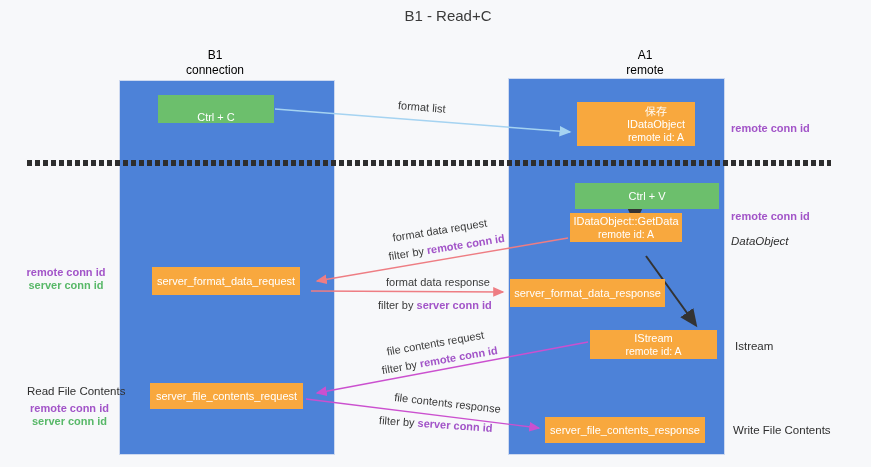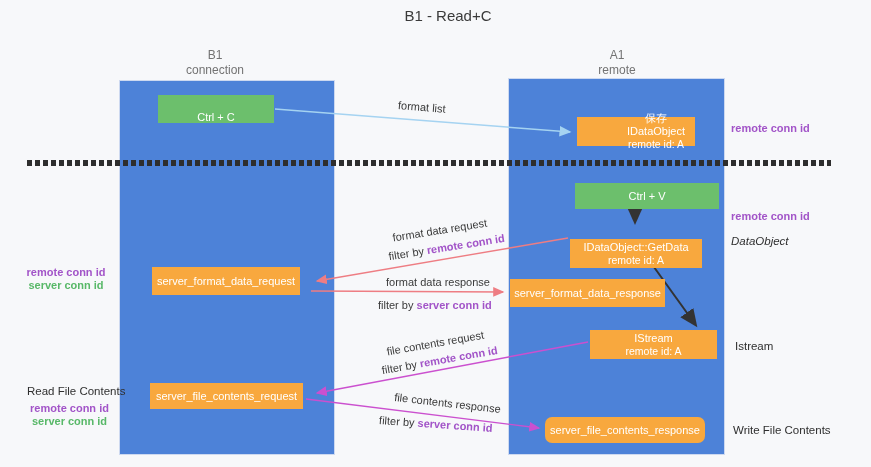--- a/index.html
+++ b/index.html
@@ -10,21 +10,21 @@
   .canvas{
     position:relative;width:871px;height:467px;overflow:hidden;
     background:var(--bg,#f7f8fa);
   }
   .title{
     position:absolute;left:358px;top:6px;width:180px;text-align:center;
     font-size:15px;line-height:20px;color:#3a3a3a;
   }
   .col-header{
     position:absolute;width:120px;text-align:center;
-    font-size:12px;line-height:15px;color:#737373;
+    font-size:12px;line-height:15px;color:#000000;
   }
   .column{
     position:absolute;background:var(--column_blue,#4d82d8);
     border:1px solid #cdd9f0;box-sizing:border-box;
   }
   .dashed{
     position:absolute;left:27px;top:160px;width:804px;height:6px;
     background:repeating-linear-gradient(90deg,var(--dash_dark,#2e2e2e) 0 5px,transparent 5px 8px);
     z-index:4;
   }
@@ -52,21 +52,21 @@
 <div class="canvas">
 
   <div class="title">
     <div>B1 - Read+C</div>
   </div>
 
   <div class="col-header" style="left:155px;top:48px;">
     <div>B1</div>
     <div>connection</div>
   </div>
-  <div class="col-header" style="left:557px;top:48px;">
+  <div class="col-header" style="left:585px;top:48px;">
     <div>A1</div>
     <div>remote</div>
   </div>
 
   <div class="column" style="left:119px;top:80px;width:216px;height:375px;"></div>
   <div class="column" style="left:508px;top:78px;width:217px;height:377px;"></div>
 
   <div class="dashed"></div>
 
   <svg class="arrows" width="871" height="467" viewBox="0 0 871 467">
@@ -90,30 +90,30 @@
     <line x1="568" y1="238" x2="317" y2="281" stroke="#ee7d83" stroke-width="1.4" marker-end="url(#mk-salmon)"></line>
     <line x1="311" y1="291" x2="503" y2="292" stroke="#ee7d83" stroke-width="1.4" marker-end="url(#mk-salmon)"></line>
     <line x1="588" y1="342" x2="317" y2="393" stroke="#cb50cf" stroke-width="1.4" marker-end="url(#mk-magenta)"></line>
     <line x1="306" y1="399" x2="539" y2="428" stroke="#cb50cf" stroke-width="1.4" marker-end="url(#mk-magenta)"></line>
   </svg>
 
   <div class="box green" style="left:158px;top:95px;width:116px;height:28px;justify-content:flex-end;">
     <div class="single">Ctrl + C</div>
   </div>
 
-  <div class="box orange" style="left:577px;top:117px;width:118px;height:29px;padding-left:40px;">
+  <div class="box orange" style="left:577px;top:102px;width:118px;height:44px;padding-left:40px;">
     <div class="l1">保存IDataObject</div>
     <div class="l2">remote id: A</div>
   </div>
 
   <div class="box green" style="left:575px;top:183px;width:144px;height:26px;">
     <div class="single">Ctrl + V</div>
   </div>
 
-  <div class="box orange" style="left:570px;top:239px;width:132px;height:29px;">
+  <div class="box orange" style="left:570px;top:213px;width:112px;height:29px;">
     <div class="l1">IDataObject::GetData</div>
     <div class="l2">remote id: A</div>
   </div>
 
   <div class="box orange" style="left:152px;top:267px;width:148px;height:28px;">
     <div class="single">server_format_data_request</div>
   </div>
 
   <div class="box orange" style="left:510px;top:279px;width:155px;height:28px;">
     <div class="single">server_format_data_response</div>
@@ -121,21 +121,21 @@
 
   <div class="box orange" style="left:590px;top:330px;width:127px;height:29px;">
     <div class="l1">IStream</div>
     <div class="l2">remote id: A</div>
   </div>
 
   <div class="box orange" style="left:150px;top:383px;width:153px;height:26px;">
     <div class="single">server_file_contents_request</div>
   </div>
 
-  <div class="box orange" style="left:545px;top:417px;width:160px;height:26px;border-radius:7px;">
+  <div class="box orange" style="left:545px;top:417px;width:160px;height:26px;">
     <div class="single">server_file_contents_response</div>
   </div>
 
   <div class="lbl" style="left:398px;top:101px;transform:rotate(4.5deg);">format list</div>
 
   <div class="lbl" style="left:392px;top:224px;transform:rotate(-9deg);">format data request</div>
   <div class="lbl" style="left:388px;top:241px;transform:rotate(-9deg);"><span>filter by </span><span class="purple">remote conn id</span></div>
 
   <div class="lbl" style="left:386px;top:276px;">format data response</div>
   <div class="lbl" style="left:378px;top:299px;"><span>filter by </span><span class="purple">server conn id</span></div>

